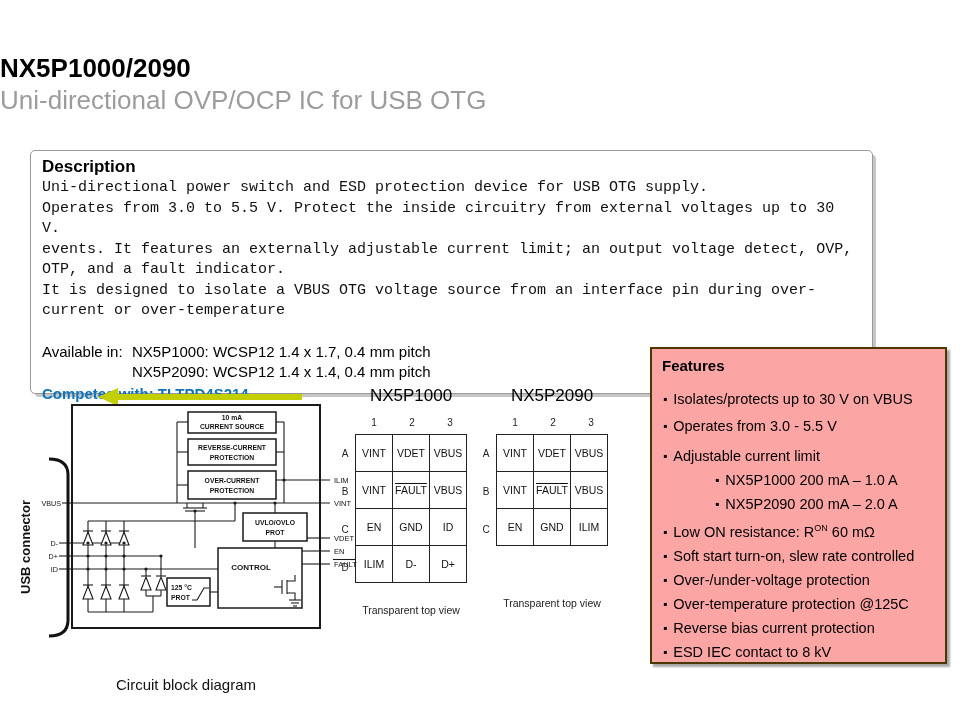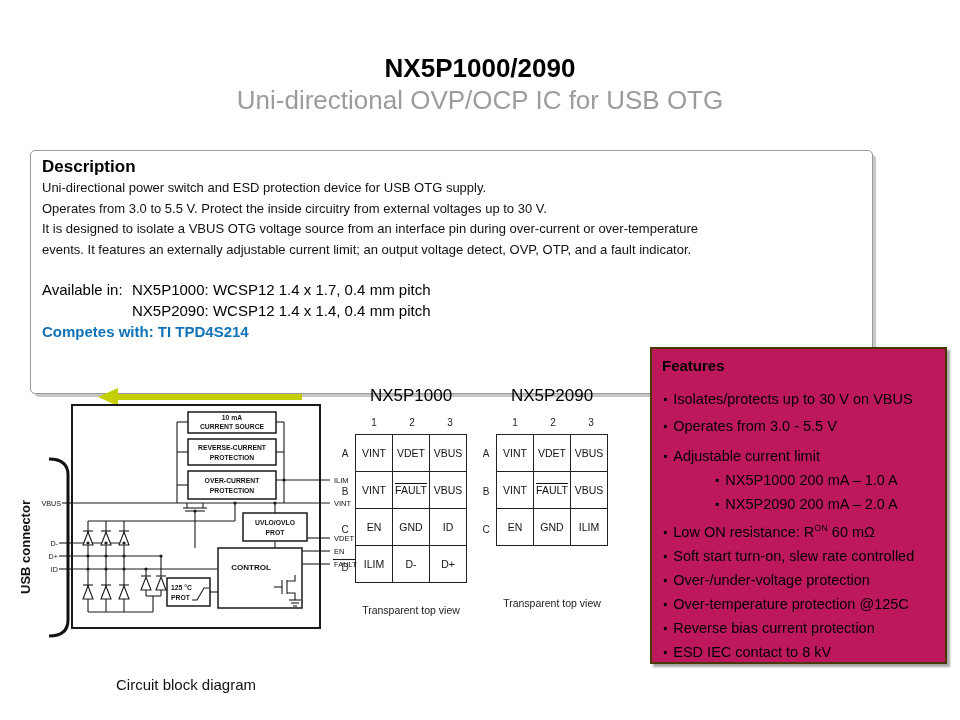--- a/index.html
+++ b/index.html
@@ -1,39 +1,39 @@
 <!DOCTYPE html>
 <html><head>
 <meta charset="utf-8">
 <style>
   html,body{margin:0;padding:0;background:#e8e8e8;}
   .slide{
     position:relative;width:960px;height:720px;background:#ffffff;overflow:hidden;
     font-family:"Liberation Sans",sans-serif;color:#000;
   }
   
-  .header{position:absolute;top:52px;left:0;width:960px;text-align:center;}
+  .header{position:absolute;top:52px;left:0;width:960px;}
   .title{font-size:26px;font-weight:bold;line-height:32px;color:#000;}
   .subtitle{font-size:26px;line-height:32px;color:#9c9c9c;}
   
   .desc{
     position:absolute;left:30px;top:150px;width:843px;height:244px;box-sizing:border-box;
     background:#fff;border:1.5px solid #9a9a9a;border-radius:5px;
     box-shadow:4px 4px 0 -1px #c6c6c6;padding:5px 11px;
   }
   .desc-heading{font-size:17px;font-weight:bold;line-height:22px;}
-  .desc-line{font-size:13px;line-height:20.5px;color:#111;}
+  .desc-line{font-size:15px;line-height:20.5px;color:#111;font-family:Liberation Mono, monospace;}
   .desc-spacer{height:20px;}
   .avail-row{display:flex;font-size:15px;line-height:20.5px;}
   .avail-label{width:90px;flex:none;}
   .competes{font-size:15px;line-height:21px;font-weight:bold;color:#1073b9;}
   
   .features{
     position:absolute;left:650px;top:347px;width:297px;height:317px;box-sizing:border-box;
-    background:#be185d;border:2px solid #4a3800;box-shadow:3px 3px 2px rgba(0,0,0,0.35);
+    background:#fca5a5;border:2px solid #4a3800;box-shadow:3px 3px 2px rgba(0,0,0,0.35);
     padding:6px 8px;
   }
   .features-title{font-size:15px;font-weight:bold;margin:2px 0 14px 2px;color:#000;}
   .features ul{list-style:none;margin:0;padding:0;}
   .features li{font-size:14.5px;line-height:23px;color:#000;padding-left:3px;white-space:nowrap;}
   .features li.g1{margin-bottom:3px;}
   .features li.g2{margin-bottom:6px;}
   .features li.sub{padding-left:55px;}
   .blt{display:inline-block;margin-right:6px;transform:translateY(-1px);font-size:12px;}
   .features sup{font-size:9px;}
@@ -73,22 +73,22 @@
 
   <div class="header">
     <div class="title">NX5P1000/2090</div>
     <div class="subtitle">Uni-directional OVP/OCP IC for USB OTG</div>
   </div>
 
   <div class="desc">
     <div class="desc-heading">Description</div>
     <div class="desc-line">Uni-directional power switch and ESD protection device for USB OTG supply.</div>
     <div class="desc-line">Operates from 3.0 to 5.5 V.  Protect the inside circuitry from external  voltages up to 30 V.</div>
+    <div class="desc-line">events.  It features an externally  adjustable current limit; an output voltage  detect, OVP, OTP, and a fault indicator.</div>
     <div class="desc-line">It is designed to isolate a VBUS OTG voltage  source from an interface pin during over-current  or over-temperature</div>
-    <div class="desc-line">events.  It features an externally  adjustable current limit; an output voltage  detect, OVP, OTP, and a fault indicator.</div>
     <div class="desc-spacer"></div>
     <div class="avail-row">
       <span class="avail-label">Available in:</span>
       <span>
         <div>NX5P1000:  WCSP12  1.4 x 1.7, 0.4 mm pitch</div>
         <div>NX5P2090:  WCSP12  1.4 x 1.4, 0.4 mm pitch</div>
       </span>
     </div>
     <div class="competes">Competes with:  TI TPD4S214</div>
   </div>

